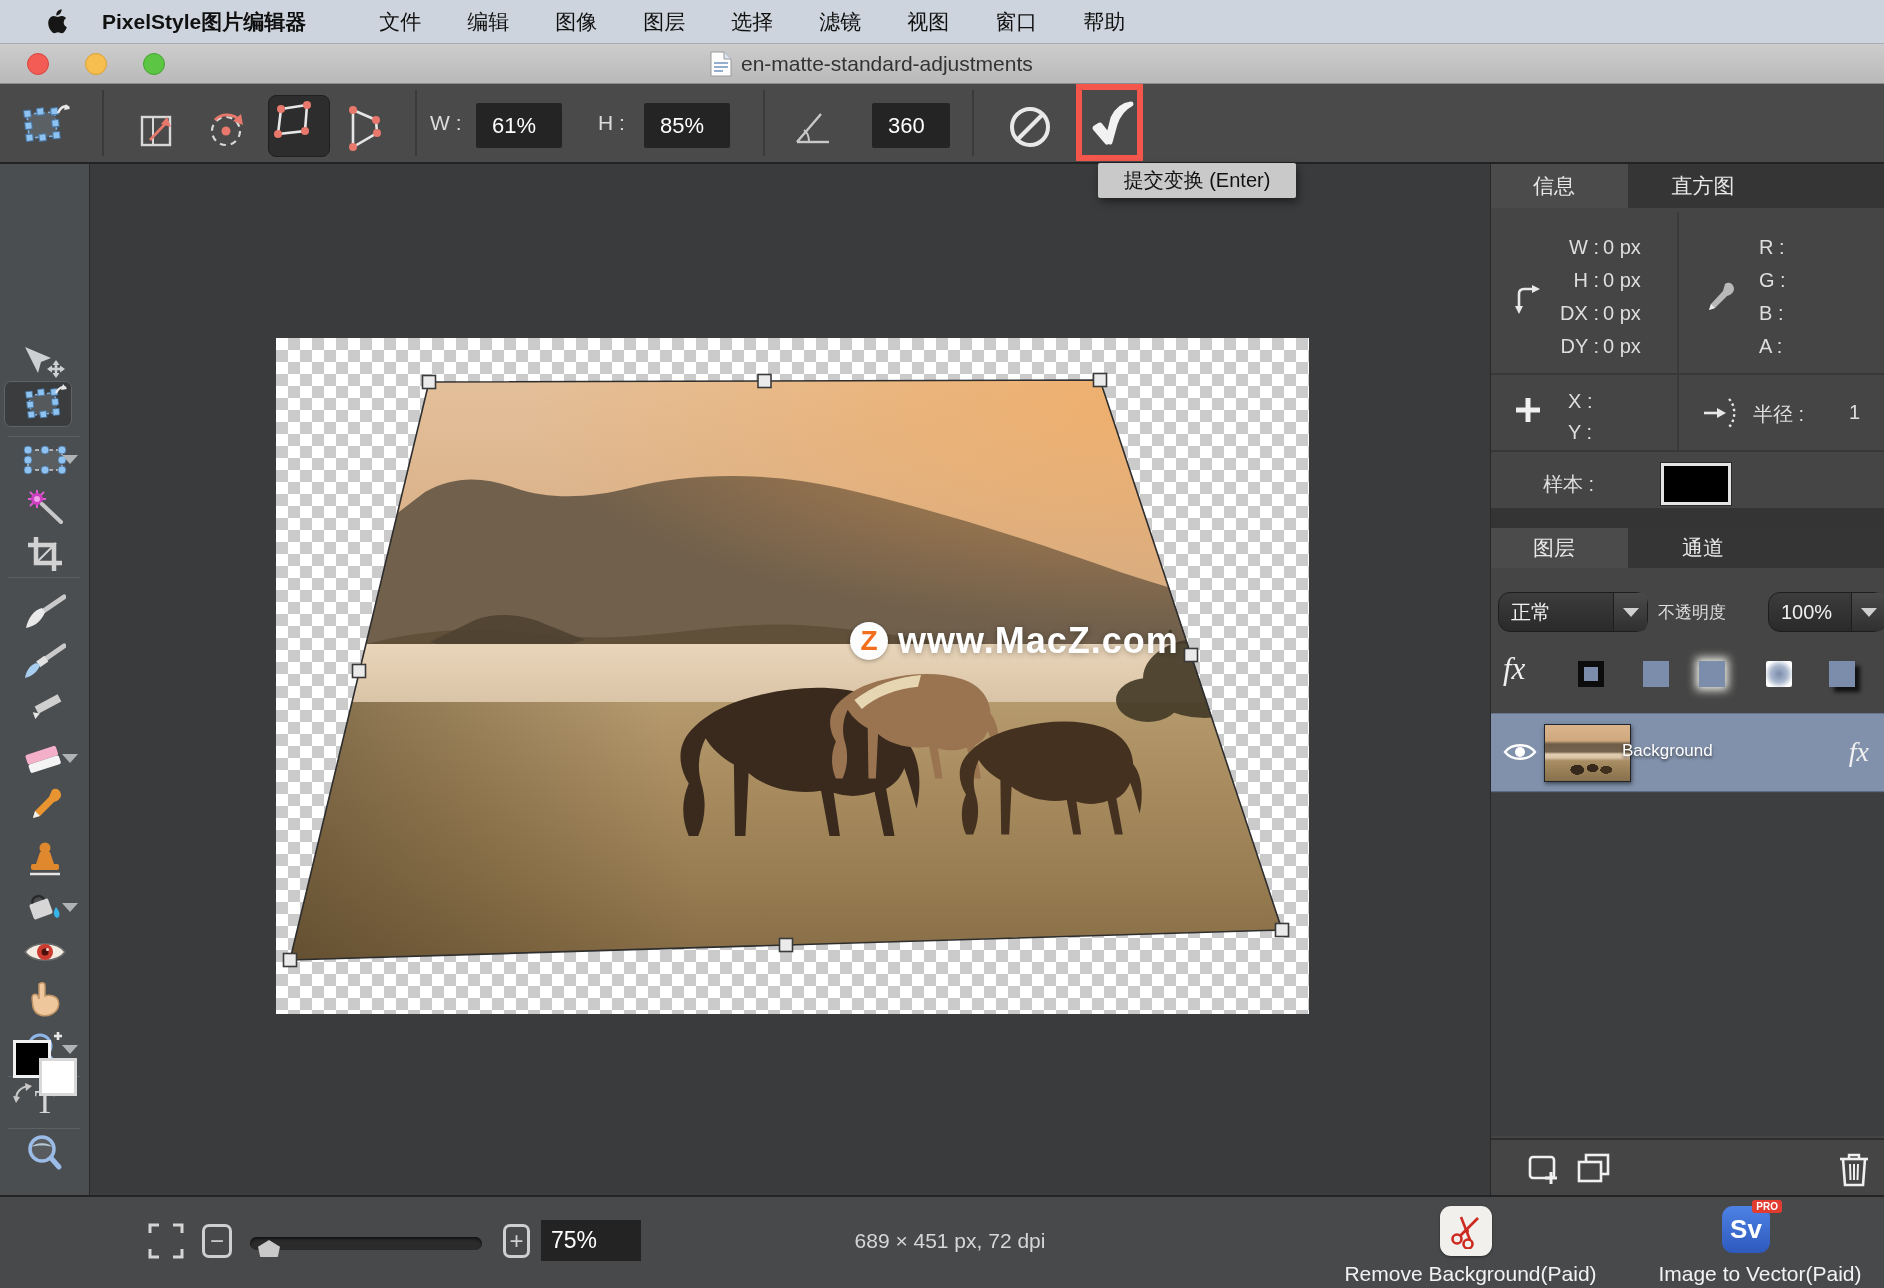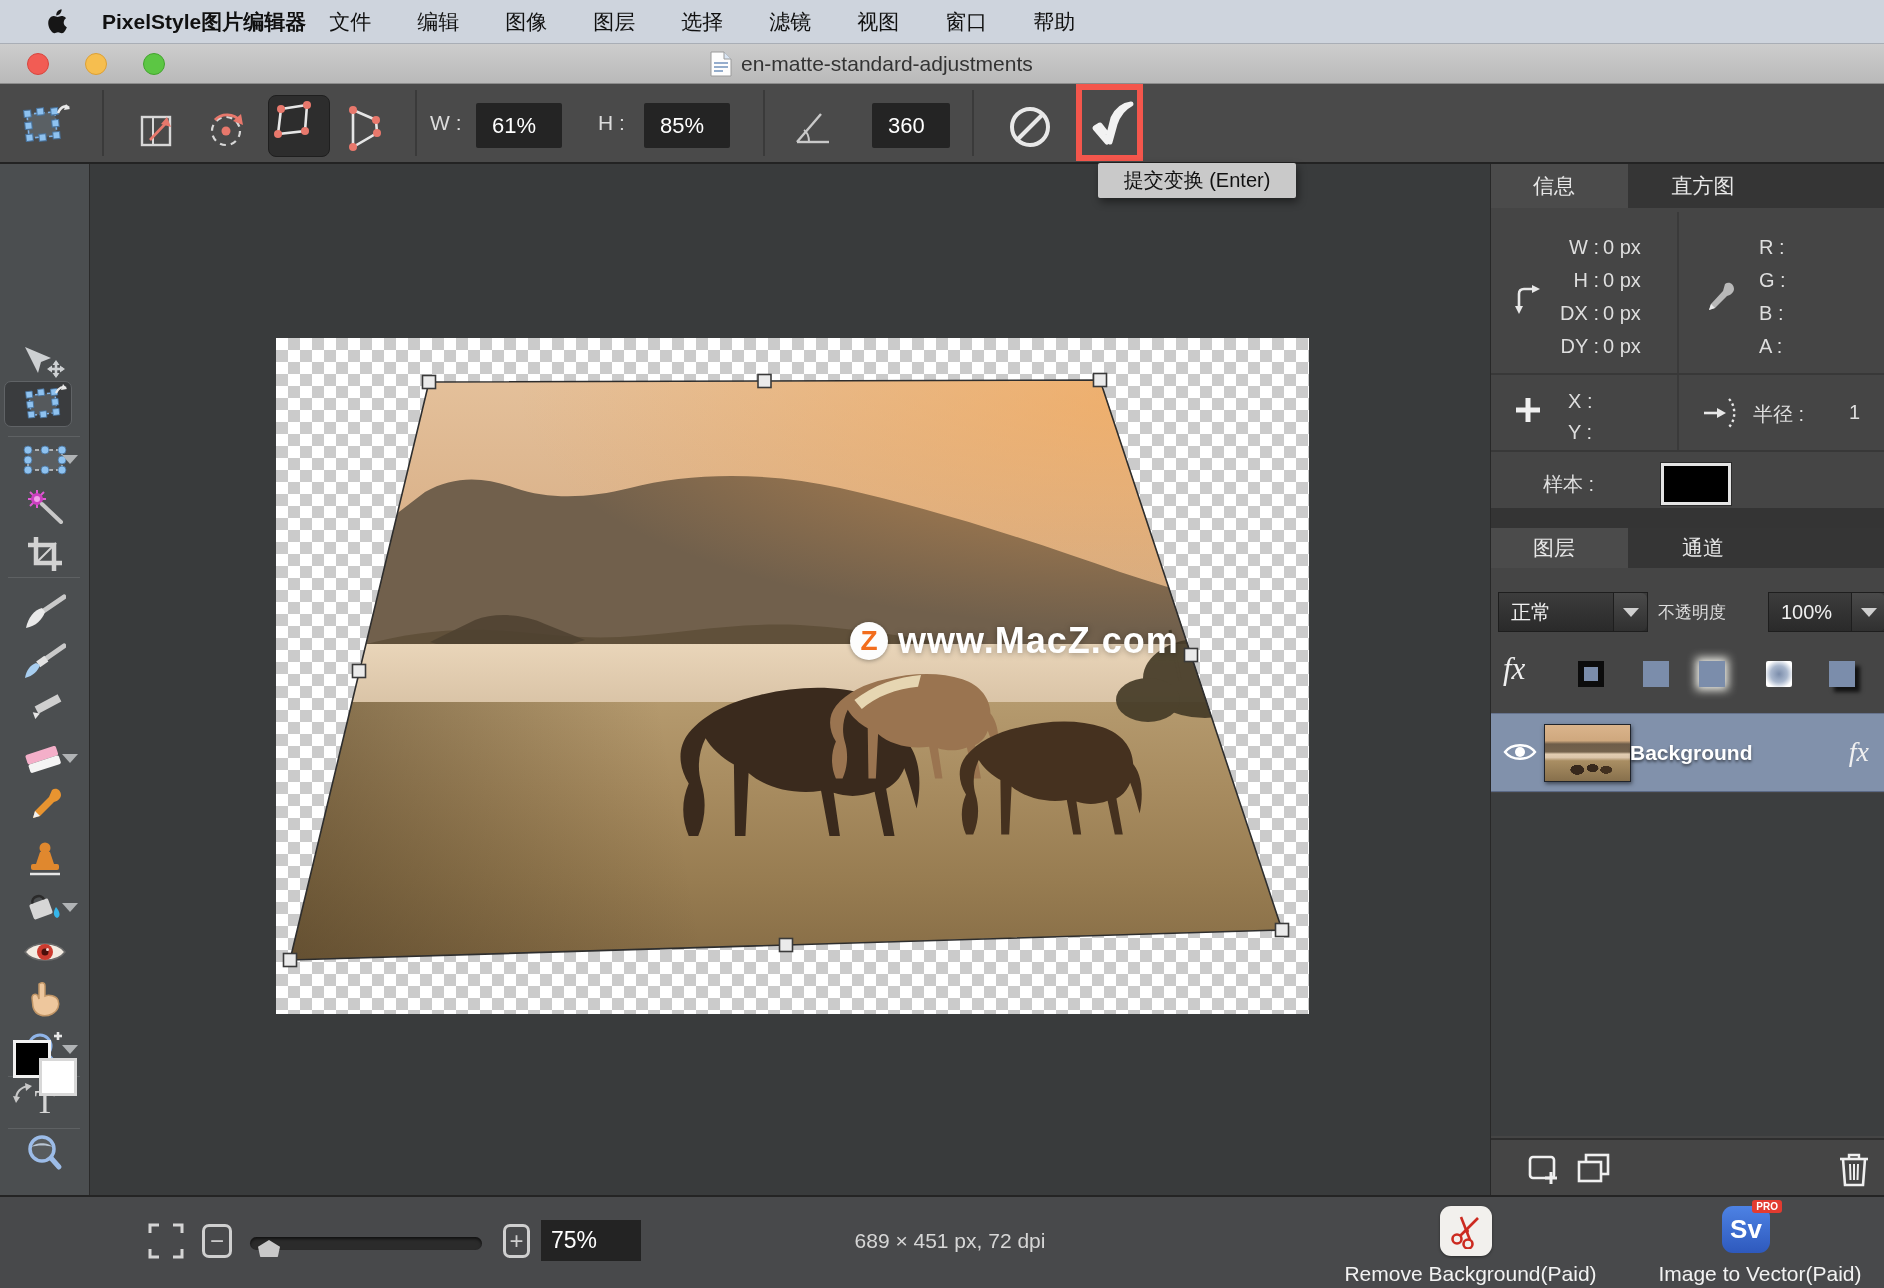--- a/index.html
+++ b/index.html
@@ -2,21 +2,21 @@
 <html><head>
 <meta charset="utf-8">
 <style>
 *{margin:0;padding:0;box-sizing:border-box}
 html,body{width:1884px;height:1288px;overflow:hidden}
 body{position:relative;font-family:"Liberation Sans","DejaVu Sans",sans-serif;background:#393b3c}
 .abs{position:absolute}
 
 #menu-bar{left:0;top:0;width:1884px;height:44px;background:#ced4dd;border-bottom:1px solid #a9aeb6;display:flex;align-items:center;color:#101010;font-size:21px}
 #apple{width:22px;margin-left:46px;margin-right:34px}
-.menu-app{font-weight:bold;}
+.menu-app{font-weight:bold;margin-right:50px}
 .menu-item{margin:0 23px;white-space:nowrap}
 
 #title-bar{left:0;top:44px;width:1884px;height:40px;background:linear-gradient(#cdcdcd,#b9b9b9);border-bottom:1px solid #8c8c8c;}
 .light{position:absolute;top:53px;width:22px;height:22px;border-radius:50%}
 #light-close{left:27px;background:#f25c54;border:1px solid #d8453e}
 #light-min{left:85px;background:#f6be4f;border:1px solid #dda034}
 #light-zoom{left:143px;background:#5cc644;border:1px solid #43a42e}
 #title-wrap{position:absolute;top:51px;left:710px;display:flex;align-items:center;gap:9px}
 #title-text{font-size:21px;color:#333;}
 
@@ -60,33 +60,33 @@
 .tabbar{position:absolute;left:0;width:394px;background:#353535}
 .tab-active{position:absolute;left:0;top:0;width:137px;height:100%;background:#4b4b4b}
 .tab-label{position:absolute;top:50%;transform:translate(-50%,-50%);font-size:21px;color:#e8e8e8;white-space:nowrap}
 .vdiv{position:absolute;background:#3a3a3a}
 .hdiv{position:absolute;left:0;width:394px;height:2px;background:#383838}
 .inf-label{position:absolute;font-size:20px;color:#dedede;white-space:nowrap}
 .dim-row{position:absolute;left:0;width:186px;display:flex}
 .dim-label{width:108px;text-align:right;font-size:20px;color:#dedede}
 .dim-value{margin-left:4px;font-size:20px;color:#dedede}
 #sample-swatch{position:absolute;left:170px;top:299px;width:70px;height:42px;background:#000;border:3px solid #e4e4e4;outline:1px solid #2c2c2c}
-.dd{position:absolute;height:40px;background:linear-gradient(#3c3c3c,#2a2a2a);border:1px solid #1e1e1e;border-radius:0;display:flex;align-items:center;color:#f0f0f0;font-size:20px}
+.dd{position:absolute;height:40px;background:linear-gradient(#3c3c3c,#2a2a2a);border:1px solid #1e1e1e;border-radius:12px;display:flex;align-items:center;color:#f0f0f0;font-size:20px}
 .dd-text{padding-left:12px;flex:1}
 .dd-btn{width:34px;height:100%;border-left:1px solid #1e1e1e;background:linear-gradient(#4a4a4a,#303030);border-radius:0 6px 6px 0;display:flex;align-items:center;justify-content:center}
 .dd-tri{width:0;height:0;border-left:8px solid transparent;border-right:8px solid transparent;border-top:9px solid #cfcfcf}
 .fx-label{font-family:Liberation Serif, serif;font-style:italic;color:#f0f0f0}
 .fx-sq{position:absolute;top:497px;width:26px;height:26px;background:#7b8dab}
 #layer-row{position:absolute;left:0;top:549px;width:394px;height:79px;background:#8191ab;border-top:1px solid #67748e;border-bottom:1px solid #5c6a86}
 #layer-thumb{position:absolute;left:53px;top:10px;width:87px;height:58px;border:1px solid #20242c;box-shadow:1px 2px 4px rgba(0,0,0,.5);background:
 radial-gradient(7px 5px at 38% 80%,#37281c 97%,transparent),
 radial-gradient(6px 4px at 56% 77%,#37281c 97%,transparent),
 radial-gradient(6px 4px at 72% 80%,#42301f 97%,transparent),
 linear-gradient(180deg,#dab48c 0%,#cfa87e 28%,#6e5d49 34%,#75634d 48%,#e2cdb1 52%,#dcc6ab 58%,#a98e63 64%,#87704c 100%)}
-#layer-name{position:absolute;left:139px;top:27px;font-size:21px;font-weight:bold;color:#fff;text-shadow:0 2px 3px rgba(0,0,0,.55)}
+#layer-name{position:absolute;left:131px;top:27px;font-size:17px;font-weight:normal;color:#fff;text-shadow:0 2px 3px rgba(0,0,0,.55)}
 #layer-fx{position:absolute;right:16px;top:22px;font-size:28px}
 #panel-lower{position:absolute;left:0;top:629px;width:394px;height:343px;background:#3c3e3f}
 #panel-btnrow{position:absolute;left:0;top:974px;width:394px;height:57px;background:#454545;border-top:2px solid #2e2e2e}
 
 #bottom-bar{left:0;top:1195px;width:1884px;height:93px;background:#48494b;border-top:2px solid #242424}
 .bb-btn{position:absolute;border:3px solid #cfcfcf;border-radius:7px;color:#cfcfcf;display:flex;align-items:center;justify-content:center;font-size:24px}
 #zoom-slider-track{position:absolute;left:250px;top:1237px;width:232px;height:13px;background:#2b2b2b;border-radius:7px;box-shadow:inset 0 2px 3px rgba(0,0,0,.6)}
 #zoom-slider-thumb{position:absolute;left:258px;top:1240px;width:22px;height:17px;background:#c9c9c9;clip-path:polygon(50% 0,100% 40%,90% 100%,10% 100%,0 40%);border-radius:3px}
 #zoom-field{position:absolute;left:541px;top:1220px;width:100px;height:41px;background:#232323;color:#fff;font-size:23px;display:flex;align-items:center;padding-left:10px}
 #doc-info{position:absolute;left:800px;top:1229px;width:300px;text-align:center;font-size:21px;color:#d6d6d6}

